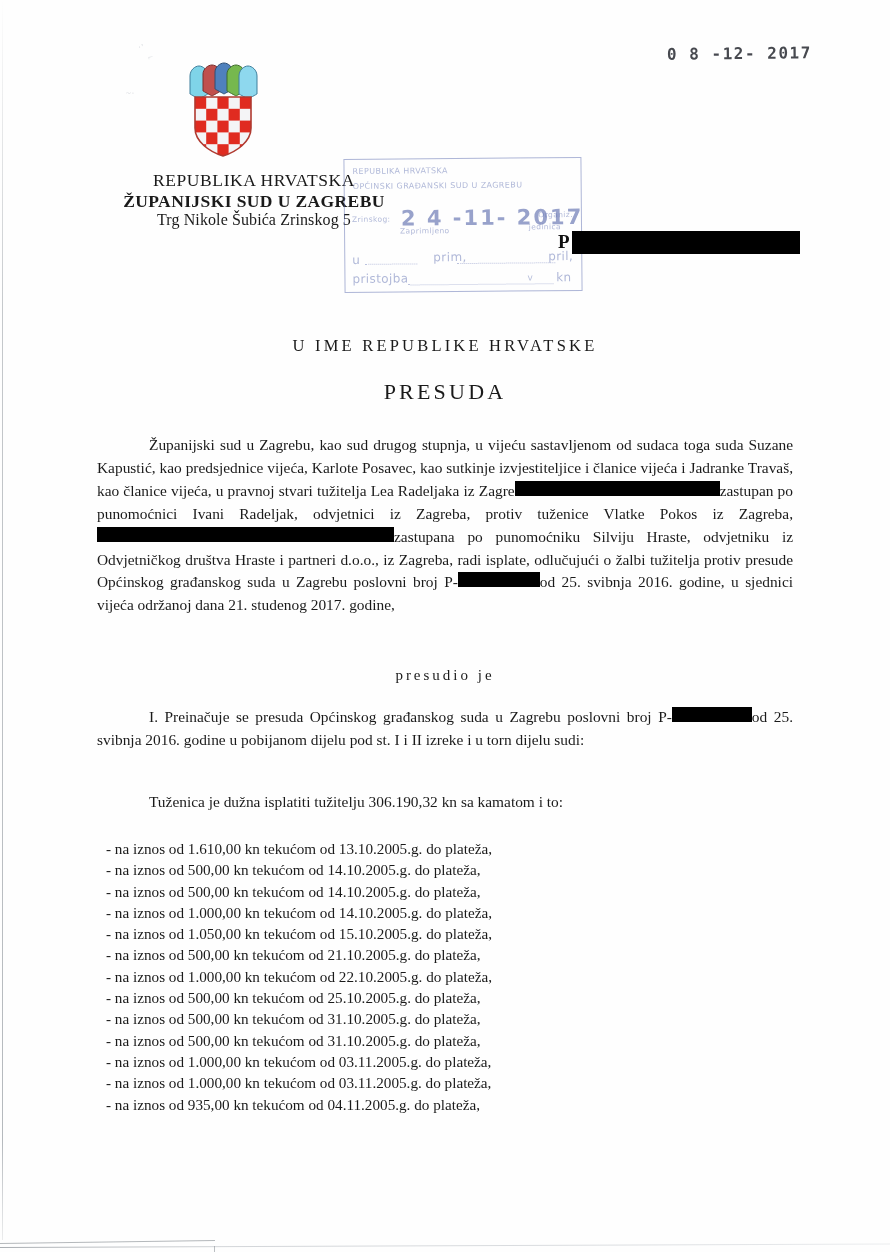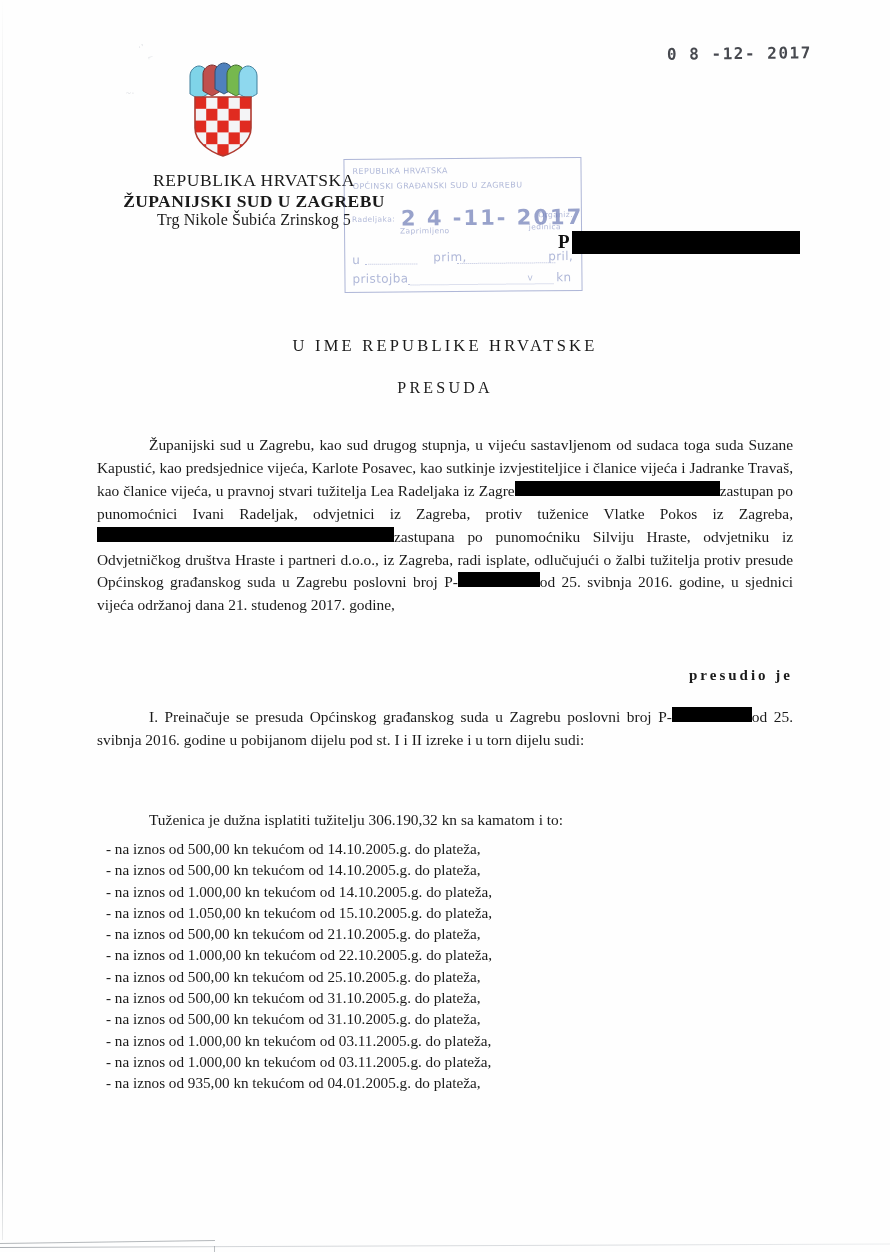--- a/index.html
+++ b/index.html
@@ -192,45 +192,45 @@
     text-align: center;
     font-size: 16.5px;
     letter-spacing: 3.2px;
     font-weight: 400;
   }
   .title-sub {
     position: absolute;
     left: 0; top: 379px;
     width: 696px;
     text-align: center;
-    font-size: 16px;
+    font-size: 22px;
     letter-spacing: 3.2px;
     font-weight: 400;
   }
   .title-presudio {
     position: absolute;
     left: 0; top: 667px;
     width: 696px;
-    text-align: right;
+    text-align: center;
     font-size: 15px;
     letter-spacing: 3px;
-    font-weight: 700;
+    font-weight: 400;
   }
 
   .para {
     position: absolute;
     width: 696px;
     text-align: justify;
     font-size: 15.4px;
     line-height: 22.9px;
   }
   .para .indent { display: inline-block; width: 52px; }
   .p-main   { left: 0; top: 434px; }
   .p-point1 { left: 0; top: 706px; }
-  .p-amount { left: 0; top: 791px; margin-top: 18px; }
+  .p-amount { left: 0; top: 791px; }
 
   .list {
     position: absolute;
     left: 9px;
     top: 838px;
     width: 560px;
     font-size: 15.2px;
     line-height: 21.3px;
   }
   .list .li { white-space: nowrap; }
@@ -294,21 +294,21 @@
 
   <div class="letterhead">
     <div class="lh-1">REPUBLIKA HRVATSKA</div>
     <div class="lh-2">ŽUPANIJSKI SUD U ZAGREBU</div>
     <div class="lh-3">Trg Nikole Šubića Zrinskog 5</div>
   </div>
 
   <div class="recv-stamp">
     <div class="rs-row rs-line1">REPUBLIKA HRVATSKA</div>
     <div class="rs-row rs-line2">OPĆINSKI GRAĐANSKI SUD U ZAGREBU</div>
-    <div class="rs-row rs-left1">Radeljaka:</div>
+    <div class="rs-row rs-left1">Zrinskog:</div>
     <div class="rs-row rs-left2">Zaprimljeno</div>
     <div class="rs-row rs-date">2 4 -11- 2017</div>
     <div class="rs-row rs-right1">Organiz.</div>
     <div class="rs-row rs-right2">jedinica</div>
     <div class="rs-row rs-u">u</div>
     <div class="rs-row rs-prim">prim,</div>
     <div class="rs-row rs-pril">pril,</div>
     <div class="rs-row rs-pristojba">pristojba</div>
     <div class="rs-row rs-kn">kn</div>
     <div class="rs-vtick">v</div>
@@ -331,28 +331,29 @@
 
     <div class="para p-point1">
       <span class="indent"></span><span>I. Preinačuje se presuda Općinskog građanskog suda u Zagrebu poslovni broj P-</span><span class="bar-gap" style="width:80px;"></span><span>od 25. svibnja 2016. godine u pobijanom dijelu pod st. I i II izreke i u torn dijelu sudi:</span>
     </div>
 
     <div class="para p-amount">
       <span class="indent"></span><span>Tuženica je dužna isplatiti tužitelju 306.190,32 kn sa kamatom i to:</span>
     </div>
 
     <div class="list">
+      <div class="li">- na iznos od  1.610,00 kn tekućom od 13.10.2005.g. do plateža,</div>
       <div class="li">- na iznos od 500,00 kn tekućom od 14.10.2005.g. do plateža,</div>
       <div class="li">- na iznos od 500,00 kn tekućom od 14.10.2005.g. do plateža,</div>
       <div class="li">- na iznos od 1.000,00 kn tekućom od 14.10.2005.g. do plateža,</div>
       <div class="li">- na iznos od 1.050,00 kn tekućom od 15.10.2005.g. do plateža,</div>
       <div class="li">- na iznos od 500,00 kn tekućom od 21.10.2005.g. do plateža,</div>
       <div class="li">- na iznos od 1.000,00 kn tekućom od 22.10.2005.g. do plateža,</div>
       <div class="li">- na iznos od 500,00 kn tekućom od 25.10.2005.g. do plateža,</div>
       <div class="li">- na iznos od 500,00 kn tekućom od 31.10.2005.g. do plateža,</div>
       <div class="li">- na iznos od 500,00 kn tekućom od 31.10.2005.g. do plateža,</div>
       <div class="li">- na iznos od 1.000,00 kn tekućom od 03.11.2005.g. do plateža,</div>
       <div class="li">- na iznos od 1.000,00 kn tekućom od 03.11.2005.g. do plateža,</div>
-      <div class="li">- na iznos od 935,00 kn tekućom od 04.01.2005.g. do plateža,</div>
+      <div class="li">- na iznos od 935,00 kn tekućom od 04.11.2005.g. do plateža,</div>
     </div>
   </div>
 
 </div>
 
 </body></html>

